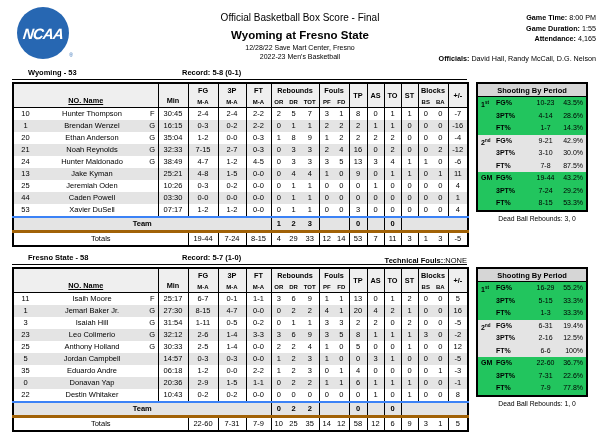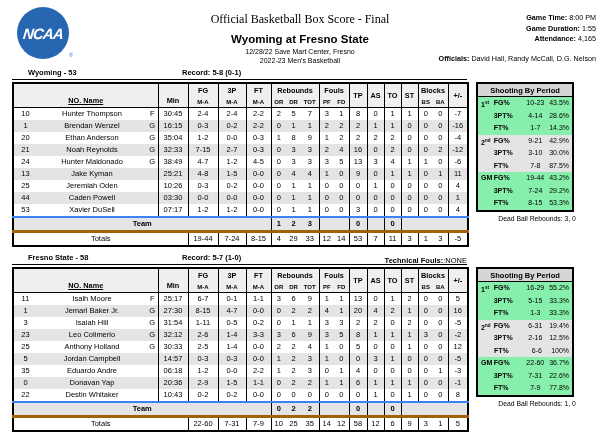--- a/index.html
+++ b/index.html
@@ -7,21 +7,21 @@
   body { width:600px; height:435px; font-family:"Liberation Sans", sans-serif; color:#000; overflow:hidden; }
   #page { position:relative; width:600px; height:435px; background:#fff; }
 
   
   .hdr { position:absolute; top:0; left:0; width:600px; height:66px; }
   .logo { position:absolute; left:17px; top:7px; width:52px; height:52px; border-radius:50%;
           background:#2767b2; color:#fff; display:flex; align-items:center; justify-content:center; }
   .logo-text { font-style:italic; font-weight:bold; font-size:15px; letter-spacing:-0.8px; transform:skewX(-6deg); }
   .logo-r { position:absolute; right:-4px; bottom:1px; font-size:5px; color:#2767b2; }
   .hdr-center { position:absolute; left:150px; width:300px; top:12px; text-align:center; }
-  .hdr-sub { font-size:12px;font-family:Liberation Serif, serif; }
+  .hdr-sub { font-size:10px; }
   .hdr-title { font-size:11.5px; font-weight:bold; margin-top:6px; }
   .hdr-small { font-size:7px; margin-top:2.5px; }
   .hdr-right { position:absolute; right:4px; top:13px; text-align:right; font-size:7.2px; line-height:10.5px; }
   .officials { margin-top:9px; }
 
   
   .section { position:absolute; left:12px; width:584px; }
   #sec0 { top:68px; }
   #sec1 { top:253px; }
   .label-row { position:relative; width:455px; font-size:7.5px; font-weight:bold;
@@ -44,21 +44,21 @@
   .hsub th, .hb { border-bottom:1px solid #000; }
   .bl { border-left:1px solid #000; }
   tr.shade td { background:#e4e4e4; }
   tr.tteam td { border-top:2px solid #3b82f6;font-weight:bold; }
   tr.ttot td { border-top:3px solid #a16207; font-weight:normal; }
   .ta-l { text-align:left; padding-left:4px; }
   .ta-r { text-align:right; padding-right:5px; }
   .pos { text-align:right; padding-right:1px; }
 
   
-  .panel { width:98px; border:2px solid #000; background:#86efac; }
+  .panel { width:112px; border:2px solid #000; background:#22c55e; }
   .panel-h { font-size:7.5px; font-weight:bold; text-align:center; background:#d6d6d6;
              border-bottom:1px solid #000; height:13px; line-height:13px; }
   .sp-row { display:flex; height:12.5px; line-height:12.5px; font-size:7px; padding:0 3px; }
   .sp-row.shade { background:#e4e4e4; }
   .sp-period { width:15px; font-weight:bold; }
   .sp-period sup { font-size:4.5px; }
   .sp-stat { width:33px; font-weight:bold; }
   .sp-ma { width:33px; text-align:center; }
   .sp-pct { flex:1; text-align:right; }
   .deadball { width:122px; font-size:6.8px; text-align:center; margin-top:3px; }

